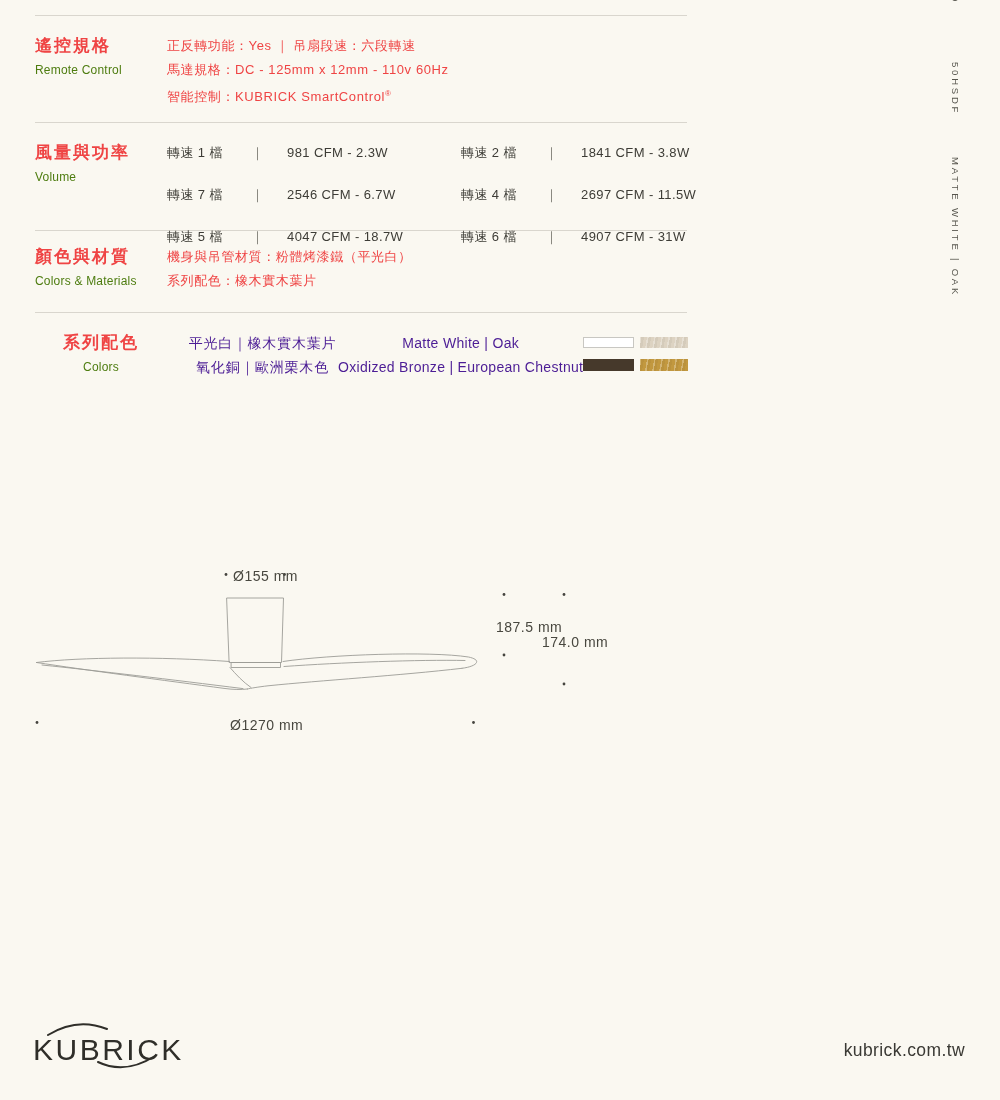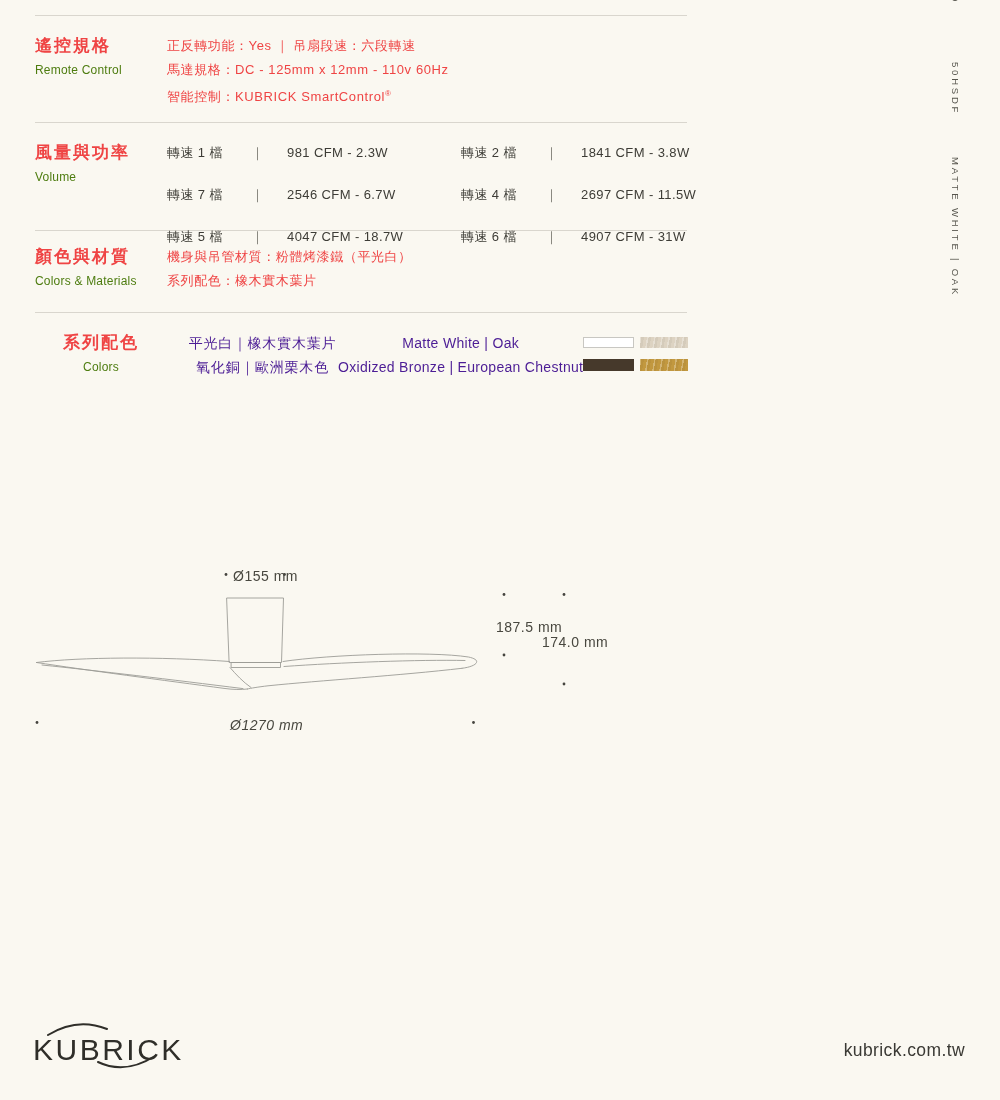--- a/index.html
+++ b/index.html
@@ -52,21 +52,21 @@
   #sw-oxidized-bronze { left:583px; top:359px; width:51px; height:12px; }
   #sw-european-chestnut { left:640px; top:359px; width:48px; height:12px; }
   .wood { background-image:repeating-linear-gradient(100deg, rgba(255,255,255,0.28) 0 1.5px, rgba(0,0,0,0.04) 1.5px 4px, rgba(255,255,255,0) 4px 7px); }
 
   .drawing-svg { position:absolute; left:30px; top:555px; }
 
   .dim-label { position:absolute; font-size:14px; letter-spacing:0.5px; color:#48473f; white-space:nowrap; }
   #dim-hub    { left:233px; top:568px; }
   #dim-motor  { left:496px; top:619px; }
   #dim-total  { left:542px; top:634px; }
-  #dim-fan    { left:230px; top:717px;font-style:italic; }
+  #dim-fan    { left:230px; top:717px; }
 
   .side-frag {
     position:absolute; left:950px;
     writing-mode:vertical-rl; text-orientation:mixed;
     font-size:9.5px; letter-spacing:2.8px; color:#57564e; white-space:nowrap;
   }
   #side-frag-top { top:-4px; }
   #side-frag-model { top:62px; }
   #side-frag-finish { top:157px; }
 

